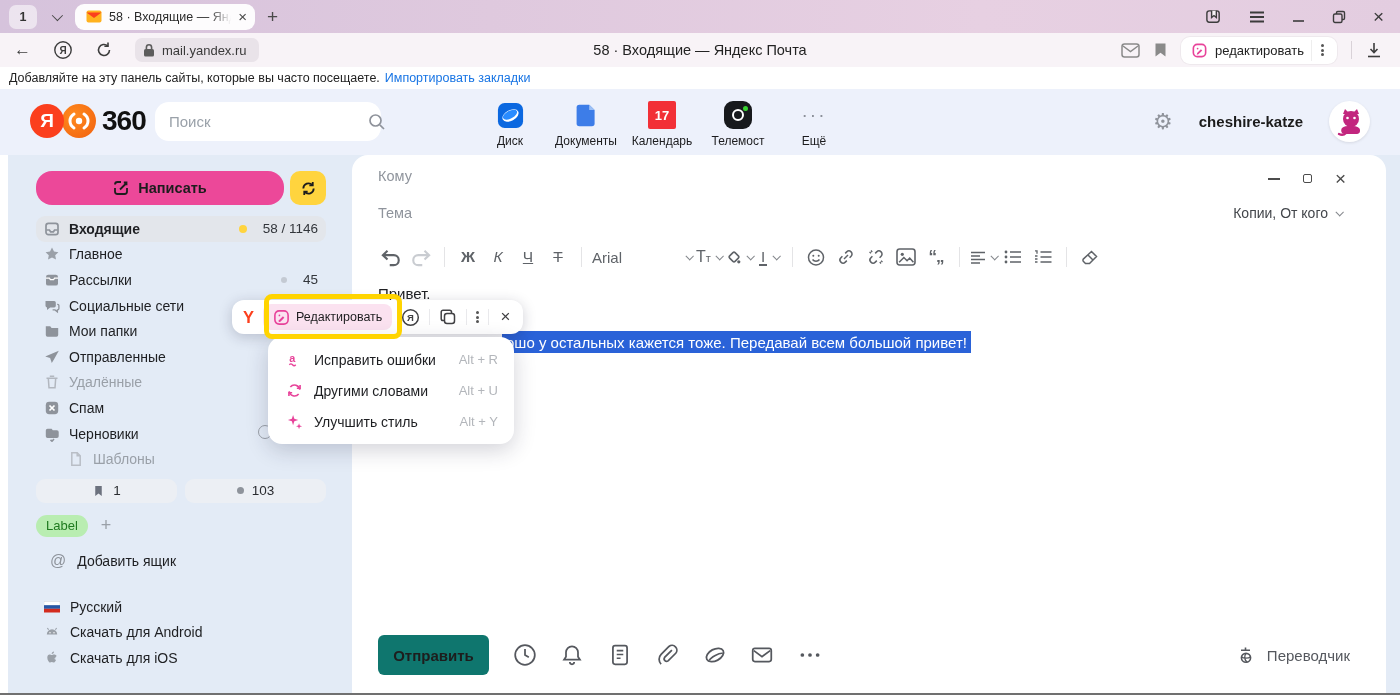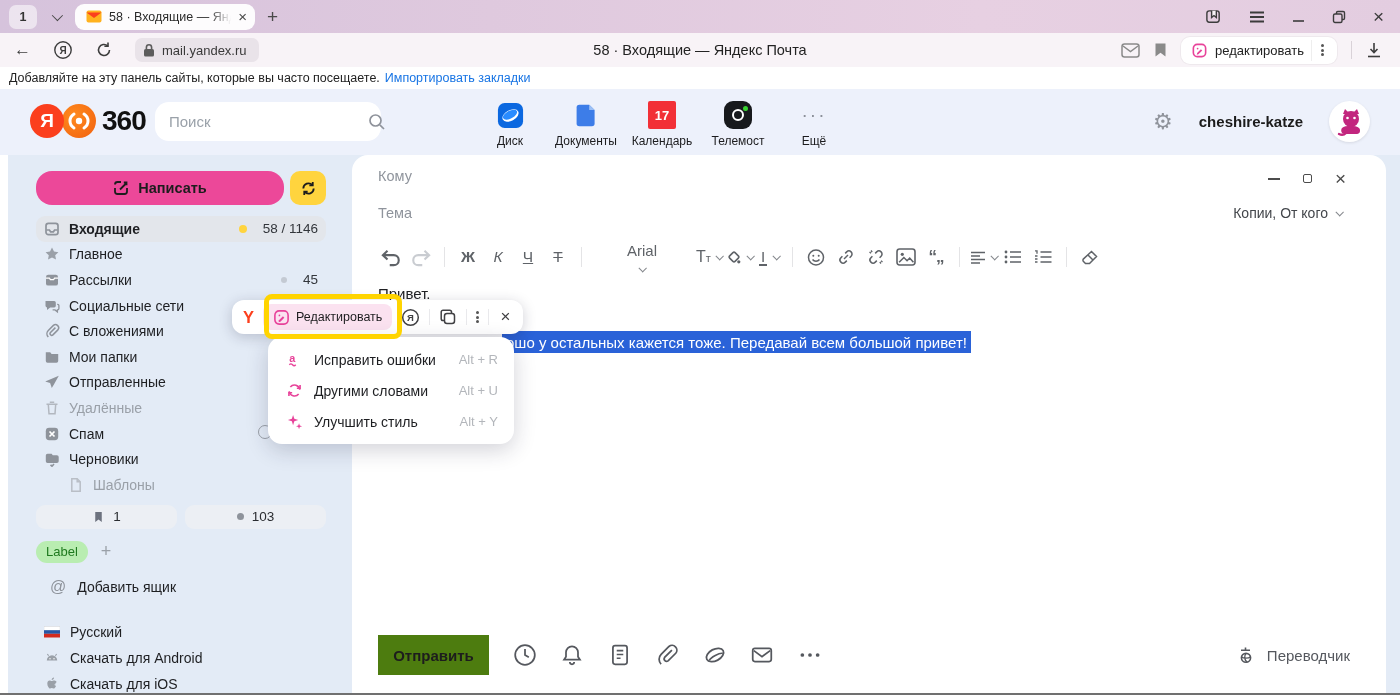--- a/index.html
+++ b/index.html
@@ -116,26 +116,26 @@
   .cwin .rest { width:9px; height:9px; border:1.6px solid #4c4c4c; border-radius:2px; }
   .cwin .clx { font-size:19px; line-height:1; }
   .fieldlabel { position:absolute; left:26px; font-size:14.5px; color:#8f949c; }
   .cc { position:absolute; right:44px; top:50px; font-size:14px; color:#43464b; display:flex; align-items:center; gap:8px; }
   .toolbar { position:absolute; left:24px; top:86px; height:32px; display:flex; align-items:center; color:#6a6e74; }
   .tbi { min-width:30px; height:30px; display:flex; align-items:center; justify-content:center; }
   .tbsep { width:1px; height:20px; background:#e4e4e6; margin:0 8px; }
   .fmt { font-size:15.5px; color:#5f6368; width:30px; text-align:center; }
   .fmt.b { font-weight:bold; } .fmt.i { font-style:italic; }
   .fmt.u { text-decoration:underline; } .fmt.s { text-decoration:line-through; }
-  .fontsel { width:104px; display:flex; align-items:center; justify-content:space-between; font-size:15px; color:#5f6368; padding:0 2px;flex-direction:column; }
+  .fontsel { width:104px; display:flex; align-items:center; justify-content:space-between; font-size:15px; color:#5f6368; padding:0 2px; }
   .caret { width:6px; height:6px; border-right:1.4px solid #85888d; border-bottom:1.4px solid #85888d; transform:rotate(45deg) translateY(-1px); }
   .greeting { position:absolute; left:26px; top:130px; font-size:15px; color:#202124; }
   .selection { position:absolute; left:150px; top:176px; height:22px; background:#2a62d8; color:#fff; font-size:15px; display:flex; align-items:center; padding:0 4px; white-space:nowrap; z-index:5; }
   .cbottom { position:absolute; left:26px; bottom:18px; display:flex; align-items:center; }
-  .btn-send { width:111px; height:40px; background:#4d7c0f; border-radius:0; display:flex; align-items:center; justify-content:center; font-size:15px; font-weight:bold; color:#1d1d1d; }
+  .btn-send { width:111px; height:40px; background:#0f766e; border-radius:6px; display:flex; align-items:center; justify-content:center; font-size:15px; font-weight:bold; color:#1d1d1d; }
   .bic { width:24px; height:24px; margin-left:23.5px; display:flex; align-items:center; justify-content:center; color:#55585e; }
   .translator { position:absolute; right:36px; bottom:28px; display:flex; align-items:center; gap:9px; font-size:15px; color:#55585e; }
 
   
   .aipopup { left:232px; top:300px; height:34px; background:#fff; border-radius:12px;
     box-shadow:0 3px 14px rgba(30,30,60,.22); display:flex; align-items:center; padding:0 11px; gap:9px; z-index:30; }
   .ylogo { color:#fc3f1d; font-weight:800; font-size:16.5px; }
   .editpill { height:26px; background:#fbe2f0; border-radius:8px; display:flex; align-items:center; gap:6px; padding:0 10px; }
   .editpill .lbl { font-size:12.5px; color:#1d1d1f; }
   .pico { width:17px; height:17px; }
@@ -414,29 +414,20 @@
               <path d="M1.5 3h8.7A1.6 1.6 0 0 1 11.8 4.6v3.2a1.6 1.6 0 0 1-1.6 1.6H6.2L3 12V9.4h-.1A1.6 1.6 0 0 1 1.5 7.8z" fill="#8e939b"></path>
               <path d="M13.2 6.3h.4a1.3 1.3 0 0 1 1.3 1.3v3a1.3 1.3 0 0 1-1.3 1.3h-.2v2l-2.4-2H8.6" fill="none" stroke="#8e939b" stroke-width="1.3"></path>
             </svg>
           </span>
           <span class="flabel">Социальные сети</span>
           <span class="spc"></span>
         </div>
         <div class="frow">
           <span class="fic ic">
             <svg viewBox="0 0 16 16">
-              <path d="M11.4 4.6L6.5 9.5a1.7 1.7 0 0 0 2.4 2.4l5-5a3.2 3.2 0 0 0-4.5-4.5L4.3 7.5a4.6 4.6 0 0 0 0 6.5" fill="none" stroke="#8e939b" stroke-width="1.5"></path>
-            </svg>
-          </span>
-          <span class="flabel">С вложениями</span>
-          <span class="spc"></span>
-        </div>
-        <div class="frow">
-          <span class="fic ic">
-            <svg viewBox="0 0 16 16">
               <path d="M1.8 3.2h4.4l1.4 1.9h6.6v7a1.7 1.7 0 0 1-1.7 1.7H3.5a1.7 1.7 0 0 1-1.7-1.7z" fill="#8e939b"></path>
             </svg>
           </span>
           <span class="flabel">Мои папки</span>
           <span class="spc"></span>
         </div>
         <div class="frow">
           <span class="fic ic">
             <svg viewBox="0 0 16 16">
               <path d="M14.8 1.8L1.2 7.4l4.9 1.7 1.7 4.9 2.4-4.1z" fill="#8e939b"></path>

